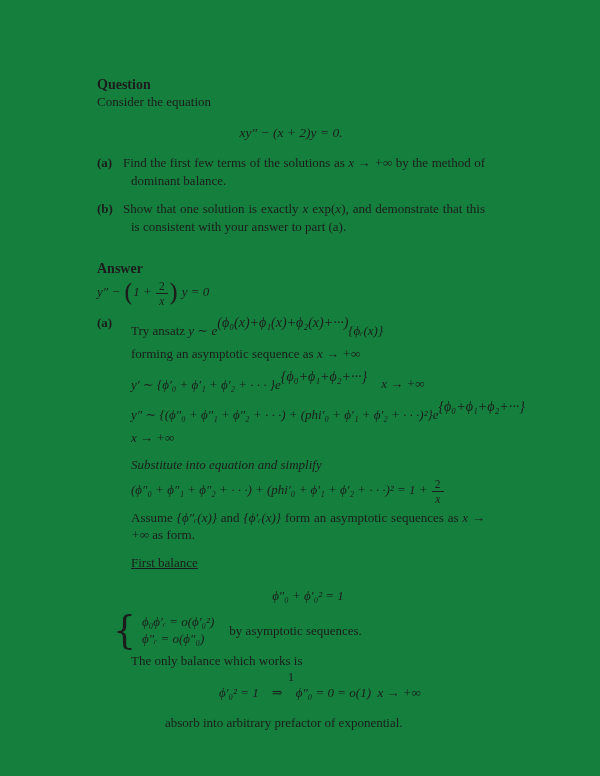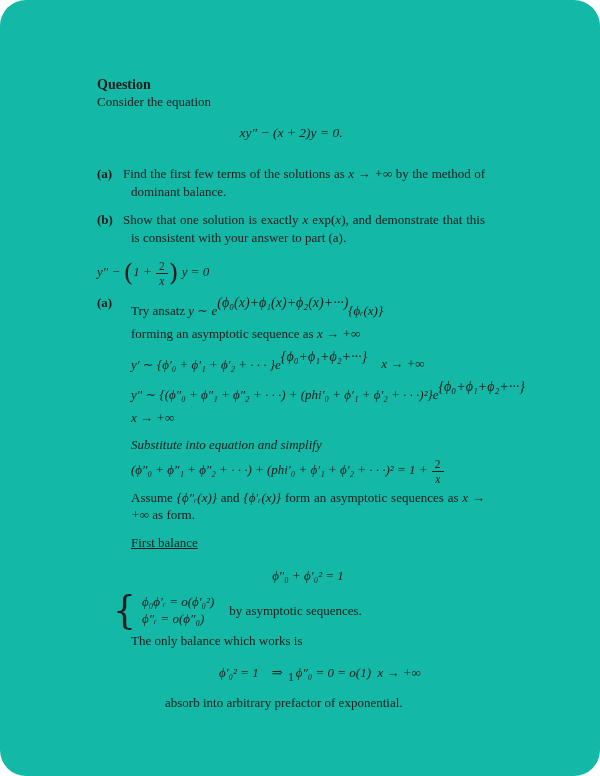--- a/index.html
+++ b/index.html
@@ -1,32 +1,32 @@
 <!DOCTYPE html>
 <html><head>
 <meta charset="utf-8">
 <style>
   * { margin:0; padding:0; box-sizing:border-box; }
   html,body { background:#ffffff; }
   .page {
-    position:relative; width:600px; height:776px; background:#14b8a6;
+    position:relative; width:600px; height:776px; background:#15803d;
     color:#1c1c1c; overflow:hidden;
     font-family:"Liberation Serif","DejaVu Serif","DejaVu Sans",serif;
-    font-size:13px; line-height:17px;border-radius:26px;
+    font-size:13px; line-height:17px;
   }
   .content { position:absolute; left:97px; top:76px; width:388px; }
   .bold { font-weight:bold; }
   .math { font-style:italic; }
   .center { text-align:center; }
   .justify { text-align:justify; }
   .ul { text-decoration:underline; }
 
   .q-heading { font-size:14px; line-height:17px; }
   .q-intro { line-height:17px; }
-  .q-eq { margin:14px 0 24px 0; font-size:13.5px; }
+  .q-eq { margin:14px 0 13px 0; font-size:13.5px; }
 
   .qitem { position:relative; padding-left:34px; margin-bottom:10px; }
   .qitem .ilabel { position:absolute; left:0; top:0; font-weight:bold; }
   .qitem p { text-indent:-8px; line-height:18px; }
 
   .a-heading { margin-top:24px; font-size:14px; line-height:17px; }
   .a-given-eq { line-height:30px; height:32px; white-space:nowrap; }
 
   .aitem { position:relative; padding-left:34px; margin-top:4px; }
   .aitem .ilabel { position:absolute; left:0; top:1px; font-weight:bold; }
@@ -82,20 +82,21 @@
     <div class="qitem">
       <span class="ilabel">(a)</span>
       <p class="justify"><span>Find the first few terms of the solutions as </span><span class="math">x → +∞</span><span> by the method of dominant balance.</span></p>
     </div>
 
     <div class="qitem">
       <span class="ilabel">(b)</span>
       <p class="justify"><span>Show that one solution is exactly </span><span class="math">x</span><span> exp(</span><span class="math">x</span><span>)</span><span>, and demonstrate that this is consistent with your answer to part (a).</span></p>
     </div>
 
+    <div class="a-heading bold">Answer</div>
 
     <div class="a-given-eq">
       <span class="math">y″ − </span><span class="bigp">(</span><span class="math">1 + </span><span class="frac"><span class="fnum">2</span><span class="fden">x</span></span><span class="bigp">)</span><span class="math"> y = 0</span>
     </div>
 
     <div class="aitem">
       <span class="ilabel">(a)</span>
 
       <div class="ln">
         <span>Try ansatz </span><span class="math">y ∼ e</span><span class="esup math">(ϕ₀(x)+ϕ₁(x)+ϕ₂(x)+···)</span><span class="math">{ϕᵣ(x)}</span>

